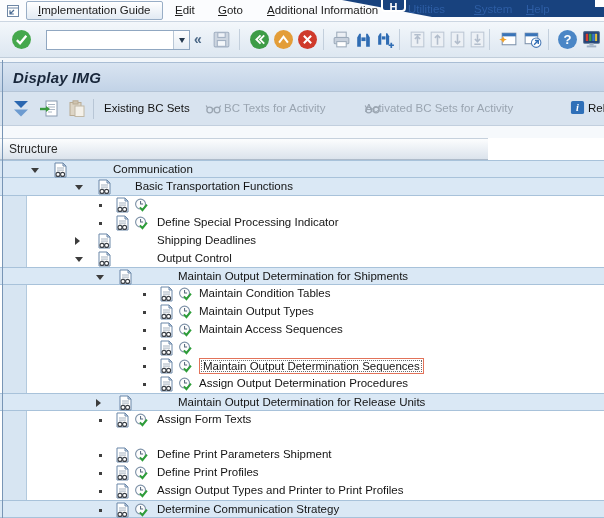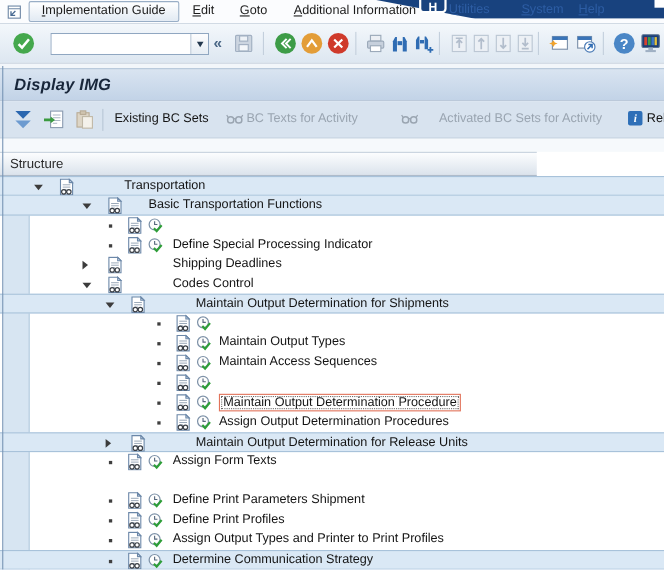--- a/index.html
+++ b/index.html
@@ -269,21 +269,21 @@
         </svg>
     </span>
     <span class="abtxt off" style="left:224px;">BC Texts for Activity</span>
     <span class="glyph-ic" style="left:364px;">
       <svg viewBox="0 0 18 13">
           <circle cx="5" cy="8.5" r="3" fill="none" stroke="#9aa5b1" stroke-width="1.4"></circle>
           <circle cx="12.8" cy="8.5" r="3" fill="none" stroke="#9aa5b1" stroke-width="1.4"></circle>
           <path d="M7.8 7.8q1.1-1.3 2.2 0M2.6 6.2L1.2 3.8M15.2 6.2l1.4-2.4" fill="none" stroke="#9aa5b1" stroke-width="1.2"></path>
         </svg>
     </span>
-    <span class="abtxt off" style="left:399px;">Activated BC Sets for Activity</span>
+    <span class="abtxt off" style="left:365px;">Activated BC Sets for Activity</span>
     <span class="info-ic" style="left:570px;">
       <svg viewBox="0 0 16 16">
           <rect x="1" y="1" width="14" height="14" rx="2" fill="#2e6fb8"></rect>
           <text x="8" y="12" font-family="Liberation Serif, serif" font-size="11" font-style="italic" font-weight="bold" fill="#fff" text-anchor="middle">i</text>
         </svg>
     </span>
     <span class="abtxt on" style="left:588px;">Release</span>
   </div>
 
   <div class="gap2"></div>
@@ -297,21 +297,21 @@
       <svg viewBox="0 0 15 16">
             <path d="M2 1h8l3 3v11H2z" fill="#fff" stroke="#6b87a8"></path>
             <path d="M10 1v3h3z" fill="#d9e4f1" stroke="#6b87a8"></path>
             <path d="M4 6h7M4 8.1h7M4 10.2h3.5" stroke="#9aa8b8" stroke-width="0.9"></path>
             <circle cx="5" cy="12.4" r="2" fill="#fff" stroke="#3a3f46" stroke-width="1.1"></circle>
             <circle cx="9.6" cy="12.4" r="2" fill="#fff" stroke="#3a3f46" stroke-width="1.1"></circle>
             <path d="M7 12.2h0.7" stroke="#3a3f46" stroke-width="0.9"></path>
           </svg>
     </span>
 
-    <span class="lbl" style="left: 113px;">Transportation</span>
+    <span class="lbl" style="left: 113px;">Communication</span>
   </div>
       <div class="trow band nb-top" style="top: 17.9px;">
     <span class="exp tri-down" style="left: 75px;"></span>
     <span class="doc" style="left: 97px;">
       <svg viewBox="0 0 15 16">
             <path d="M2 1h8l3 3v11H2z" fill="#fff" stroke="#6b87a8"></path>
             <path d="M10 1v3h3z" fill="#d9e4f1" stroke="#6b87a8"></path>
             <path d="M4 6h7M4 8.1h7M4 10.2h3.5" stroke="#9aa8b8" stroke-width="0.9"></path>
             <circle cx="5" cy="12.4" r="2" fill="#fff" stroke="#3a3f46" stroke-width="1.1"></circle>
             <circle cx="9.6" cy="12.4" r="2" fill="#fff" stroke="#3a3f46" stroke-width="1.1"></circle>
@@ -383,21 +383,21 @@
       <svg viewBox="0 0 15 16">
             <path d="M2 1h8l3 3v11H2z" fill="#fff" stroke="#6b87a8"></path>
             <path d="M10 1v3h3z" fill="#d9e4f1" stroke="#6b87a8"></path>
             <path d="M4 6h7M4 8.1h7M4 10.2h3.5" stroke="#9aa8b8" stroke-width="0.9"></path>
             <circle cx="5" cy="12.4" r="2" fill="#fff" stroke="#3a3f46" stroke-width="1.1"></circle>
             <circle cx="9.6" cy="12.4" r="2" fill="#fff" stroke="#3a3f46" stroke-width="1.1"></circle>
             <path d="M7 12.2h0.7" stroke="#3a3f46" stroke-width="0.9"></path>
           </svg>
     </span>
 
-    <span class="lbl" style="left: 157px;">Codes Control</span>
+    <span class="lbl" style="left: 157px;">Output Control</span>
   </div>
       <div class="trow band" style="top: 107.4px;">
     <span class="exp tri-down" style="left: 96px;"></span>
     <span class="doc" style="left: 118px;">
       <svg viewBox="0 0 15 16">
             <path d="M2 1h8l3 3v11H2z" fill="#fff" stroke="#6b87a8"></path>
             <path d="M10 1v3h3z" fill="#d9e4f1" stroke="#6b87a8"></path>
             <path d="M4 6h7M4 8.1h7M4 10.2h3.5" stroke="#9aa8b8" stroke-width="0.9"></path>
             <circle cx="5" cy="12.4" r="2" fill="#fff" stroke="#3a3f46" stroke-width="1.1"></circle>
             <circle cx="9.6" cy="12.4" r="2" fill="#fff" stroke="#3a3f46" stroke-width="1.1"></circle>
@@ -419,20 +419,21 @@
             <path d="M7 12.2h0.7" stroke="#3a3f46" stroke-width="0.9"></path>
           </svg>
     </span>
     <span class="act" style="left: 178px;">
       <svg viewBox="0 0 16 16">
             <circle cx="7" cy="7" r="5.3" fill="#fdfdfd" stroke="#7e92a8" stroke-width="1.2"></circle>
             <path d="M7 3.8V7h2.7" fill="none" stroke="#55677c" stroke-width="1.1"></path>
             <path d="M6.3 10.6l2.7 2.9 4.8-5.8" fill="none" stroke="#2e9e38" stroke-width="2.1"></path>
           </svg>
     </span>
+    <span class="lbl" style="left: 199px;">Maintain Condition Tables</span>
   </div>
       <div class="trow" style="top: 143.2px;">
     <span class="exp bullet" style="left: 143px;"></span>
     <span class="doc" style="left: 159px;">
       <svg viewBox="0 0 15 16">
             <path d="M2 1h8l3 3v11H2z" fill="#fff" stroke="#6b87a8"></path>
             <path d="M10 1v3h3z" fill="#d9e4f1" stroke="#6b87a8"></path>
             <path d="M4 6h7M4 8.1h7M4 10.2h3.5" stroke="#9aa8b8" stroke-width="0.9"></path>
             <circle cx="5" cy="12.4" r="2" fill="#fff" stroke="#3a3f46" stroke-width="1.1"></circle>
             <circle cx="9.6" cy="12.4" r="2" fill="#fff" stroke="#3a3f46" stroke-width="1.1"></circle>
@@ -501,21 +502,21 @@
             <path d="M7 12.2h0.7" stroke="#3a3f46" stroke-width="0.9"></path>
           </svg>
     </span>
     <span class="act" style="left: 178px;">
       <svg viewBox="0 0 16 16">
             <circle cx="7" cy="7" r="5.3" fill="#fdfdfd" stroke="#7e92a8" stroke-width="1.2"></circle>
             <path d="M7 3.8V7h2.7" fill="none" stroke="#55677c" stroke-width="1.1"></path>
             <path d="M6.3 10.6l2.7 2.9 4.8-5.8" fill="none" stroke="#2e9e38" stroke-width="2.1"></path>
           </svg>
     </span>
-    <span class="lbl focus" style="left: 199px;">Maintain Output Determination Procedure</span>
+    <span class="lbl focus" style="left: 199px;">Maintain Output Determination Sequences</span>
   </div>
       <div class="trow" style="top: 214.8px;">
     <span class="exp bullet" style="left: 143px;"></span>
     <span class="doc" style="left: 159px;">
       <svg viewBox="0 0 15 16">
             <path d="M2 1h8l3 3v11H2z" fill="#fff" stroke="#6b87a8"></path>
             <path d="M10 1v3h3z" fill="#d9e4f1" stroke="#6b87a8"></path>
             <path d="M4 6h7M4 8.1h7M4 10.2h3.5" stroke="#9aa8b8" stroke-width="0.9"></path>
             <circle cx="5" cy="12.4" r="2" fill="#fff" stroke="#3a3f46" stroke-width="1.1"></circle>
             <circle cx="9.6" cy="12.4" r="2" fill="#fff" stroke="#3a3f46" stroke-width="1.1"></circle>

